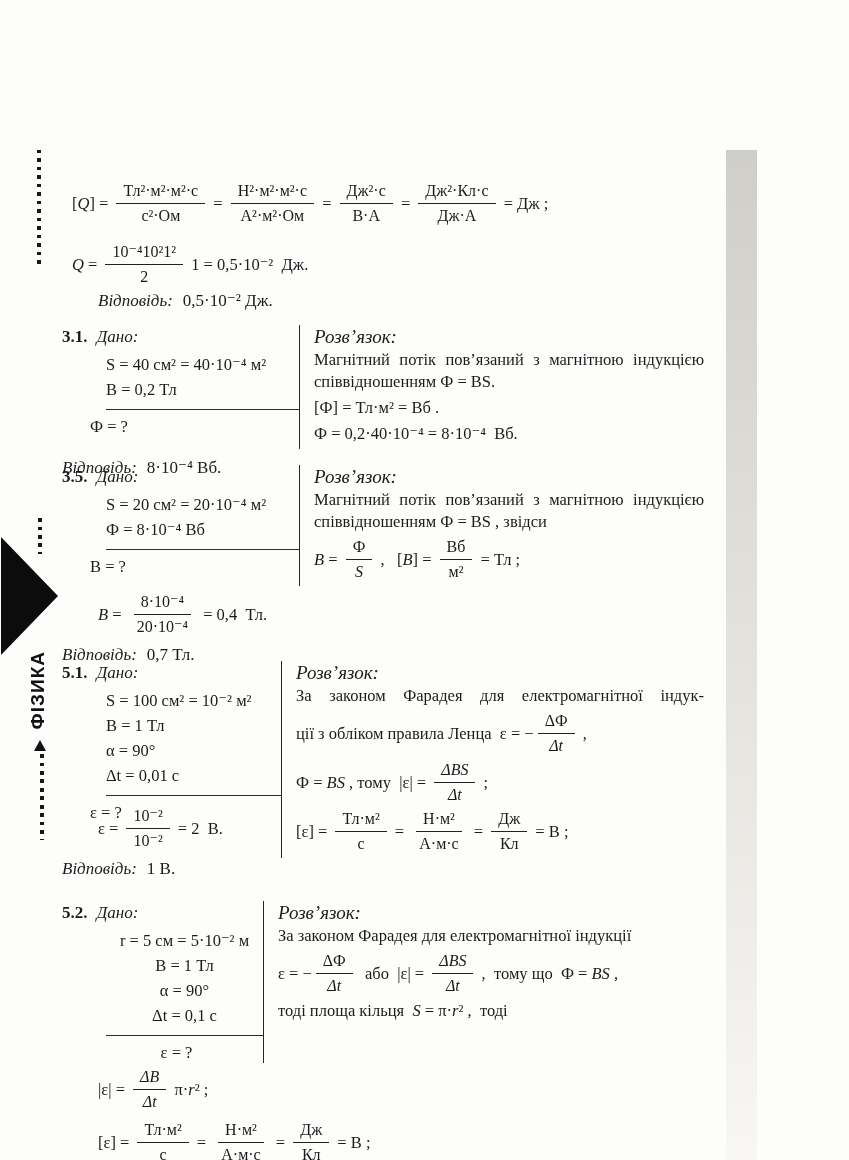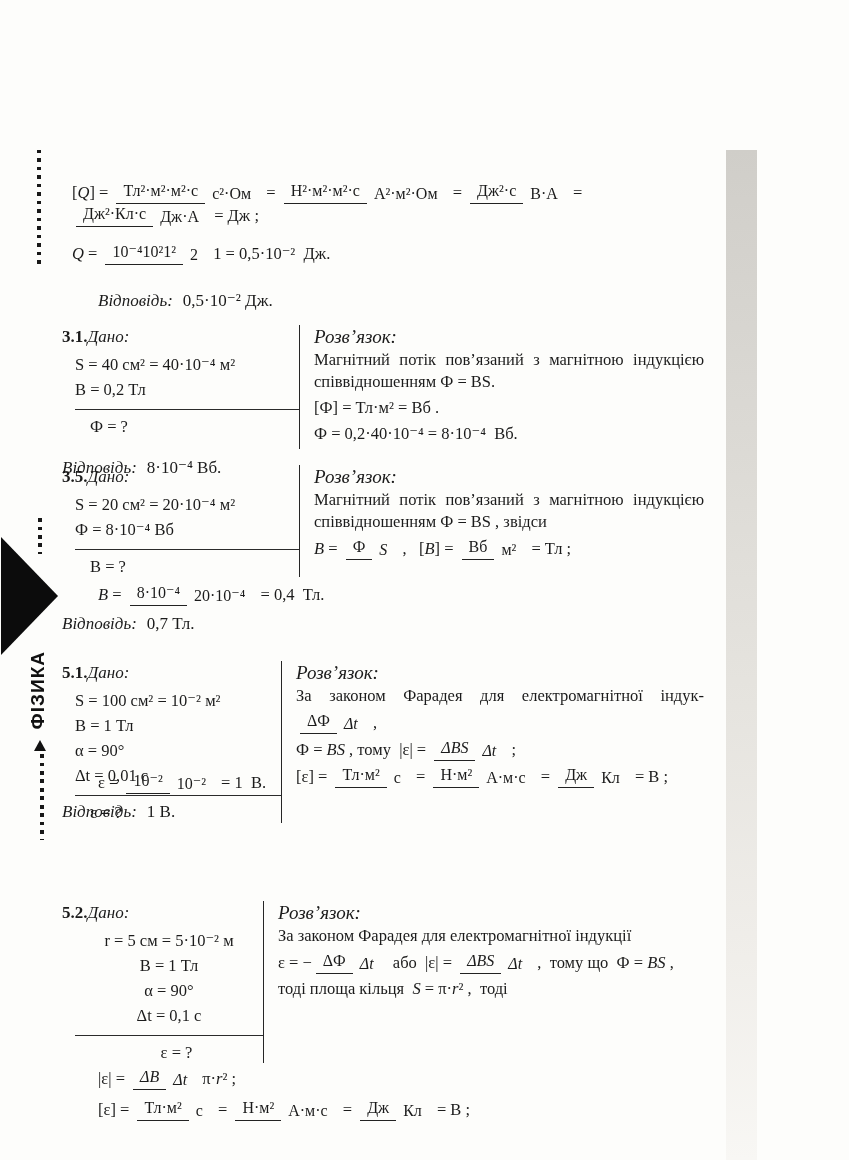--- a/index.html
+++ b/index.html
@@ -47,44 +47,44 @@
   
   #content{position:absolute;left:62px;top:0;width:642px;height:1160px;}
   .abs{position:absolute;left:0;right:0;}
   #intro-l1{top:181px;left:10px;}
   #intro-l2{top:242px;left:10px;}
   #intro-ans{top:290px;left:36px;}
   .fline{display:flex;align-items:center;flex-wrap:wrap;font-size:16.5px;line-height:22px;}
   .tseg{white-space:pre-wrap;}
   .it{font-style:italic;}
   .frac{
-    display:inline-flex;flex-direction:row;align-items:center;
+    display:inline-flex;flex-direction:column;align-items:center;
     margin:0 4px;font-size:16px;line-height:20px;text-align:center;
   }
   .frac .num{padding:0 7px 2px;border-bottom:1.4px solid #222;}
   .frac .den{padding:2px 7px 0;}
   
   #problems{position:absolute;inset:0;}
   .problem{position:absolute;left:0;right:0;}
   #problems .problem:nth-child(1){top:325px;}
   #problems .problem:nth-child(2){top:465px;}
   #problems .problem:nth-child(3){top:661px;}
   #problems .problem:nth-child(4){top:901px;}
   #problems .problem:nth-child(1) .given-col,
   #problems .problem:nth-child(2) .given-col{width:237px;}
   #problems .problem:nth-child(3) .given-col{width:219px;}
   #problems .problem:nth-child(4) .given-col{width:201px;text-align:center;}
   #problems .problem:nth-child(3) .post-given{margin-top:-52px;}
   #problems .problem:nth-child(4) .post-below{margin-top:-4px;}
   .cols{display:flex;align-items:stretch;}
   .given-col{flex:0 0 auto;}
   .sol-col{flex:1 1 auto;border-left:1.6px solid #262626;padding-left:14px;}
-  .p-head{display:flex;font-size:17px;line-height:24px;}
+  .p-head{display:flex;gap:9px;font-size:17px;line-height:24px;}
   .p-number{font-weight:bold;}
-  .given-vals{margin-left:13px;padding:3px 0 7px;border-bottom:1.6px solid #2b2b2b;font-size:16.5px;line-height:25px;}
+  .given-vals{margin-left:44px;padding:3px 0 7px;border-bottom:1.6px solid #2b2b2b;font-size:16.5px;line-height:25px;}
   .find{margin-left:28px;padding-top:7px;font-size:16.5px;}
   .sol-label{font-size:19px;line-height:24px;}
   .sol-p{font-size:16.5px;line-height:22px;text-align:justify;hyphens:none;}
   .jl{text-align-last:justify;}
   .sol-col .fline{margin:4px 0;}
   .post-given{margin-left:36px;margin-top:6px;}
   .post-below{margin-left:36px;margin-top:6px;}
   .post-below .fline{margin:8px 0;}
   .answer{margin-top:8px;font-size:17px;}
   .ans-label{margin-right:10px;}
@@ -240,20 +240,21 @@
               <div class="given-line">α = 90°</div>
               <div class="given-line">Δt = 0,01 с</div>
             </div>
         <div class="find">ε = ?</div>
       </div>
       <div class="sol-col">
         <div class="sol-label it">Розв’язок:</div>
         <div>
               <div class="sol-p jl">За законом Фарадея для електромагнітної індук-</div>
               <div class="fline">
+                <span class="tseg">ції з обліком правила Ленца  ε = −</span>
                 <span class="frac">
                   <span class="num">ΔФ</span>
                   <span class="den it">Δt</span>
                 </span>
                 <span class="tseg"> ,</span>
               </div>
               <div class="fline">
                 <span class="tseg">Ф = </span>
                 <span class="tseg it">BS</span>
                 <span class="tseg"> , тому  |ε| = </span>
@@ -284,21 +285,21 @@
             </div>
       </div>
     </div>
     <div class="post-given">
           <div class="fline">
             <span class="tseg">ε = </span>
             <span class="frac">
               <span class="num">10⁻²</span>
               <span class="den">10⁻²</span>
             </span>
-            <span class="tseg"> = 1  В.</span>
+            <span class="tseg"> = 2  В.</span>
           </div>
         </div>
     <div class="answer">
       <span class="it ans-label">Відповідь:</span><span>1 В.</span>
     </div>
 
   </section>
 
   <section class="problem">
     <div class="cols">

